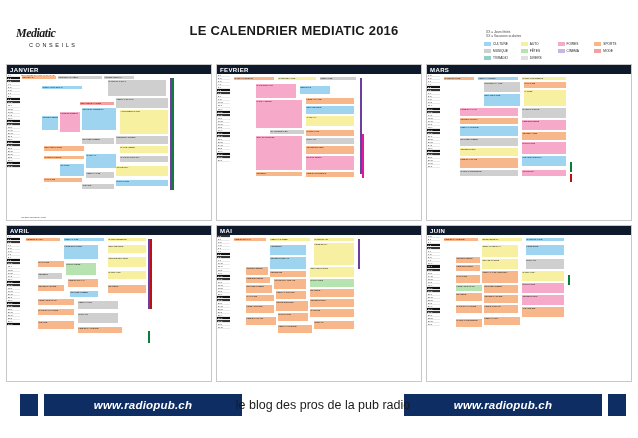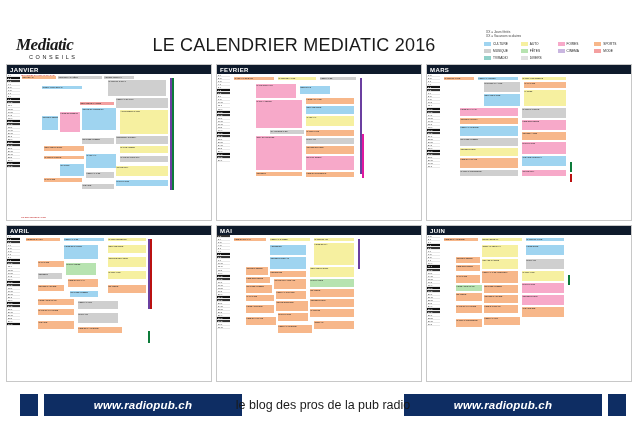--- a/index.html
+++ b/index.html
@@ -20,40 +20,39 @@
   .header {
     position: absolute; left: 0; top: 0; width: 638px; height: 62px;
     background: #ffffff;
   }
   .logo {
     position: absolute; left: 16px; top: 26px; width: 78px;
   }
   .logo-main {
     font-family: "Liberation Serif", serif;
     font-weight: bold;
-    font-size: 17px;
+    font-size: 12px;
     letter-spacing: -0.5px;
     color: #1a1a1a;
     line-height: 14px;
-    margin-top: 12px;
   }
   .logo-main .ital { font-style: italic; }
   .logo-sub {
     font-size: 5.5px;
     letter-spacing: 2.6px;
     color: #1a1a1a;
     margin-top: 2px;
     padding-left: 13px;
   }
   .main-title {
-    position: absolute; left: 104px; top: 35px;
+    position: absolute; left: 104px; top: 23px;
     width: 380px;
     text-align: center;
-    font-weight: normal;
-    font-size: 18px;
+    font-weight: bold;
+    font-size: 13px;
     letter-spacing: 0.2px;
     color: #1a1a1a;
   }
   .legend {
     position: absolute; right: 10px; top: 30px;
     width: 144px;
     font-size: 3.4px;
     color: #333;
   }
   .legend-note {

